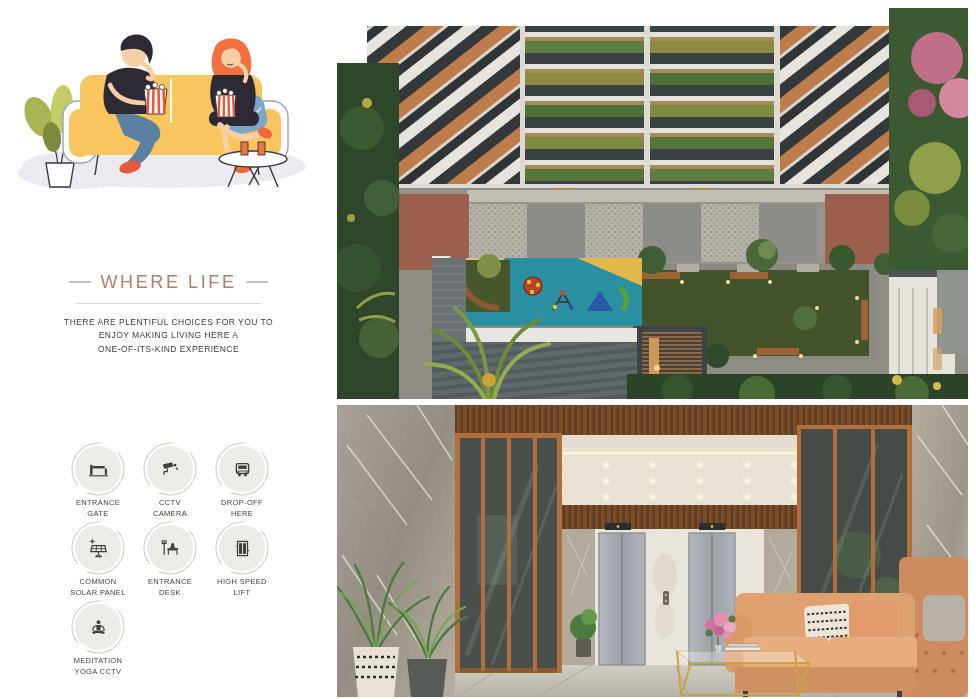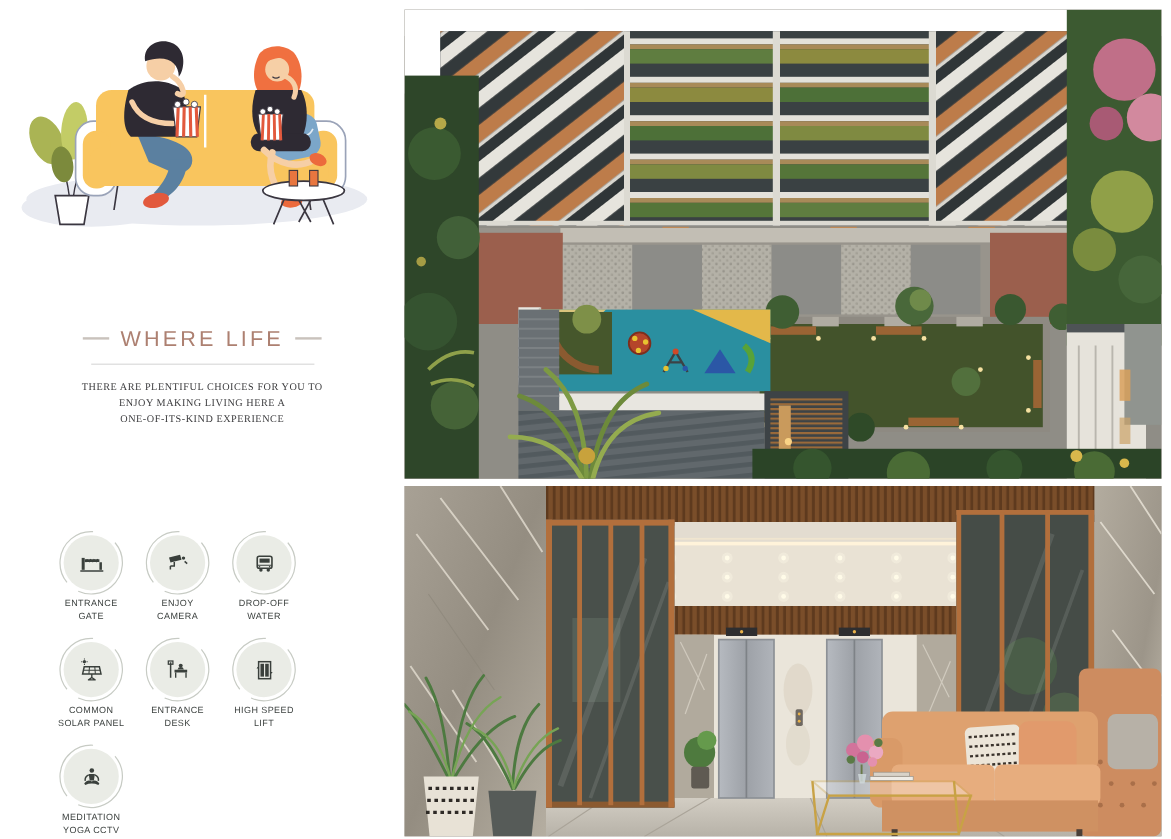--- a/index.html
+++ b/index.html
@@ -9,24 +9,24 @@
     position:relative;overflow:hidden;
   }
   .left-panel{position:absolute;left:0;top:0;width:337px;height:560px;background:#ffffff;border-radius:19px;}
   .illustration{position:absolute;left:6px;top:14px;width:306px;height:176px;}
 
   .heading-block{position:absolute;left:0;top:271px;width:337px;text-align:center;}
   .heading-row{display:flex;align-items:center;justify-content:center;gap:9px;}
   .heading-dash{width:22px;height:2px;background:#c9c2bc;}
   .heading-line{font-size:18px;font-weight:400;letter-spacing:2.6px;color:#ad8071;line-height:1.25;}
   .divider{width:186px;height:1px;background:#dadada;margin:9px auto 12px;}
-  .intro{font-size:8.5px;color:#3d3d3f;letter-spacing:0.45px;line-height:1.6;font-weight:400;font-family:Liberation Serif, serif;}
-
-  .amenities{position:absolute;left:40px;top:446px;width:216px;
-    display:grid;grid-template-columns:repeat(3,72px);row-gap:19px;}
+  .intro{font-size:8.5px;color:#3d3d3f;letter-spacing:0.45px;line-height:1.6;font-weight:400;}
+
+  .amenities{position:absolute;left:62px;top:446px;width:216px;
+    display:grid;grid-template-columns:repeat(3,72px);row-gap:9px;}
   .amenity{display:flex;flex-direction:column;align-items:center;height:70px;}
   .amenity-circle{width:46px;height:46px;border-radius:50%;background:#eaece6;
     position:relative;display:flex;align-items:center;justify-content:center;flex:0 0 auto;}
   .amenity-circle svg.glyph{width:23px;height:23px;display:block;}
   .ring{position:absolute;left:-4px;top:-4px;width:54px;height:54px;}
   .amenity-label{margin-top:6px;font-size:7.5px;color:#3e4341;text-align:center;
     letter-spacing:0.35px;line-height:1.45;}
 
   .right-panel{position:absolute;left:337px;top:0;width:631px;height:699px;}
   .render{position:absolute;left:0;width:631px;overflow:hidden;background:#9a968e;}
@@ -158,21 +158,21 @@
         <svg class="glyph" viewBox="0 0 24 24">
           <g fill="#3a403c" stroke="#3a403c">
             <path d="M4,6.8 l9.6,-2.4 1.3,4.4 -9.6,2.4 z" stroke="none"></path>
             <circle cx="16.6" cy="7.4" r="1.5" stroke="none"></circle>
             <path d="M8.6,10.8 v3.4 h-3.4 M5.2,14.2 v3.2" fill="none" stroke-width="1.3"></path>
             <path d="M17.6,10.2 l2.2,2" fill="none" stroke-width="1.3"></path>
           </g>
         </svg>
       </div>
       <div class="amenity-label">
-        <div>ENJOY</div>
+        <div>CCTV</div>
           <div>CAMERA</div>
       </div>
     </div>
 
     <div class="amenity">
       <div class="amenity-circle">
         <svg class="ring" viewBox="0 0 54 54">
             <circle cx="27" cy="27" r="26" fill="none" stroke="#c7cbc4" stroke-width="1" stroke-dasharray="70 12 60 21" transform="rotate(-40 27 27)"></circle>
           </svg>
         <svg class="glyph" viewBox="0 0 24 24">
@@ -182,21 +182,21 @@
             <path d="M5.6,13.6 h12.8" fill="none" stroke-width="1"></path>
             <circle cx="8.8" cy="17.8" r="1.5" stroke="none"></circle>
             <circle cx="15.2" cy="17.8" r="1.5" stroke="none"></circle>
             <circle cx="7.6" cy="14.9" r="0.7" stroke="none"></circle>
             <circle cx="16.4" cy="14.9" r="0.7" stroke="none"></circle>
           </g>
         </svg>
       </div>
       <div class="amenity-label">
         <div>DROP-OFF</div>
-          <div>WATER</div>
+          <div>HERE</div>
       </div>
     </div>
 
     <div class="amenity">
       <div class="amenity-circle">
         <svg class="ring" viewBox="0 0 54 54">
             <circle cx="27" cy="27" r="26" fill="none" stroke="#c7cbc4" stroke-width="1" stroke-dasharray="70 12 60 21" transform="rotate(-40 27 27)"></circle>
           </svg>
         <svg class="glyph" viewBox="0 0 24 24">
           <g fill="#3a403c" stroke="#3a403c">

